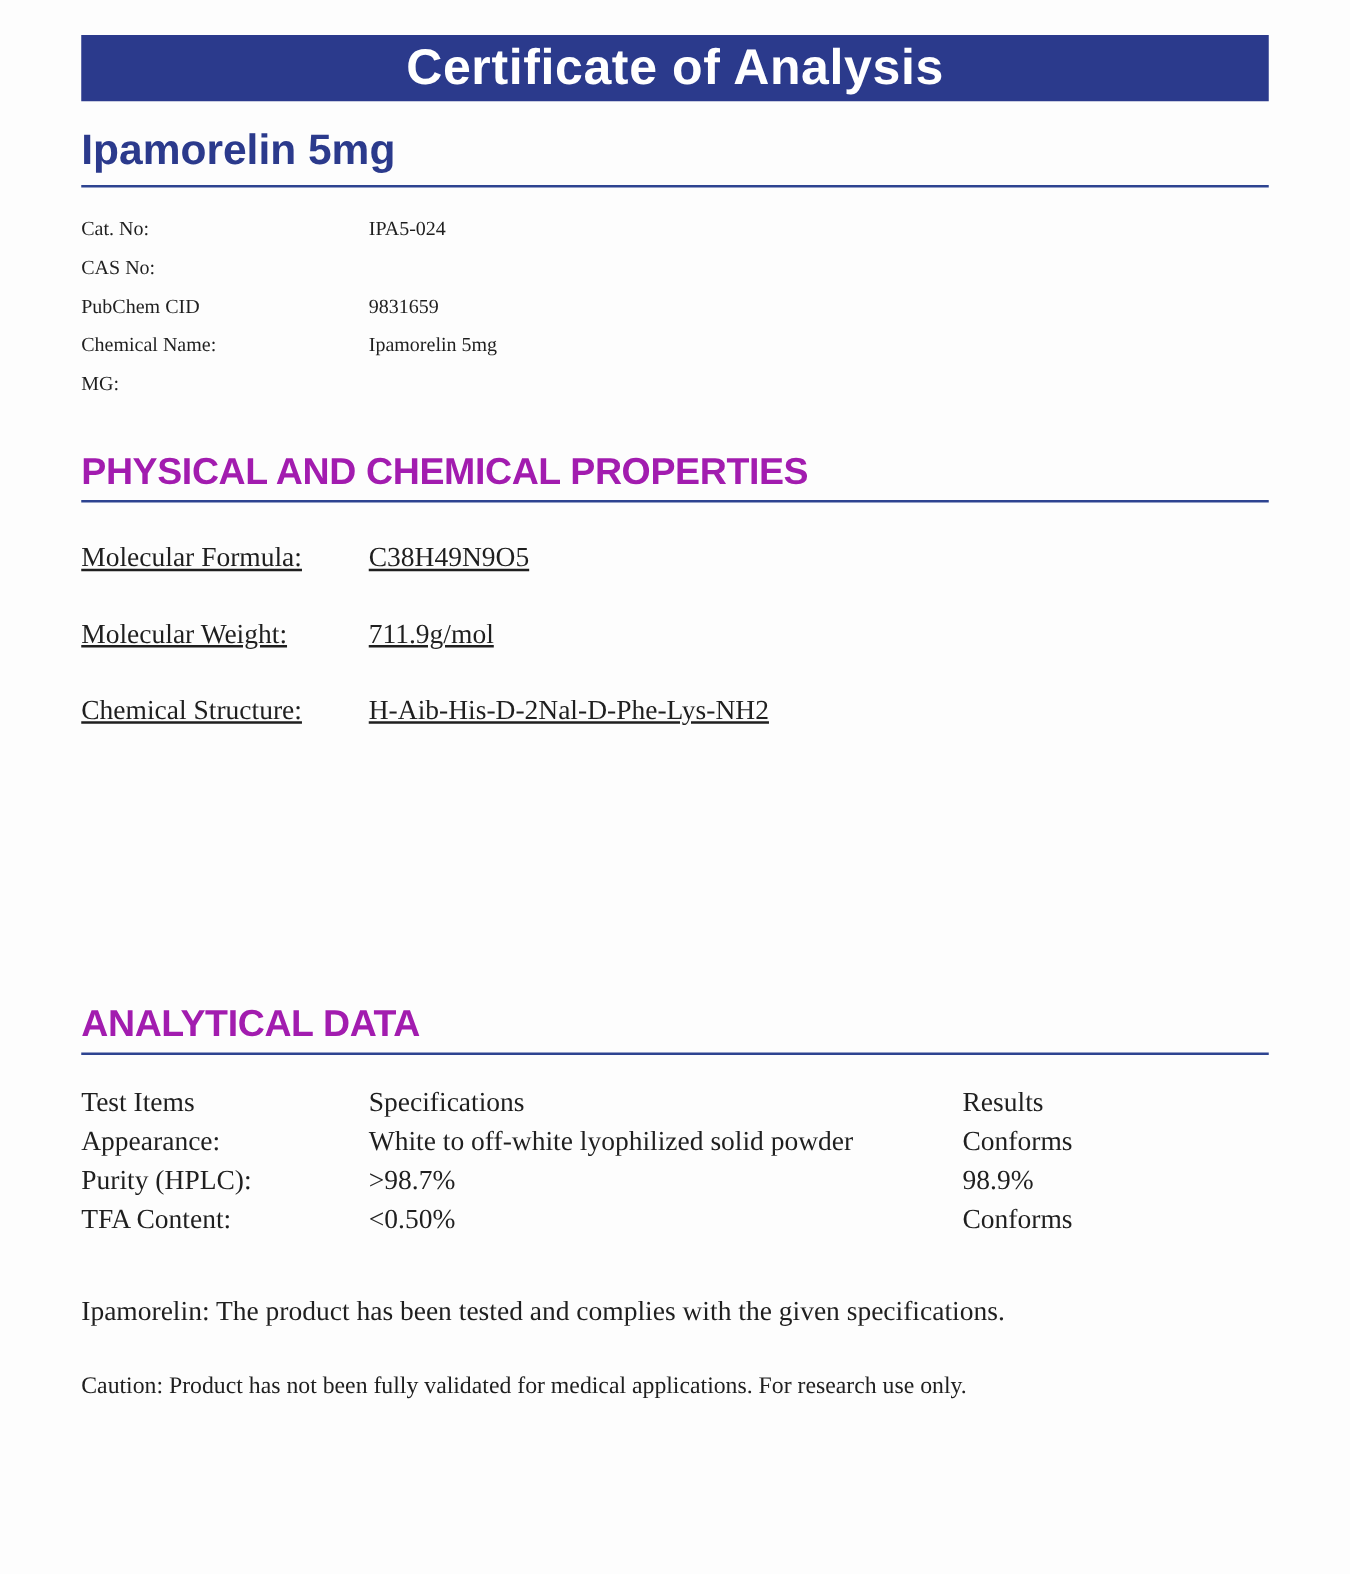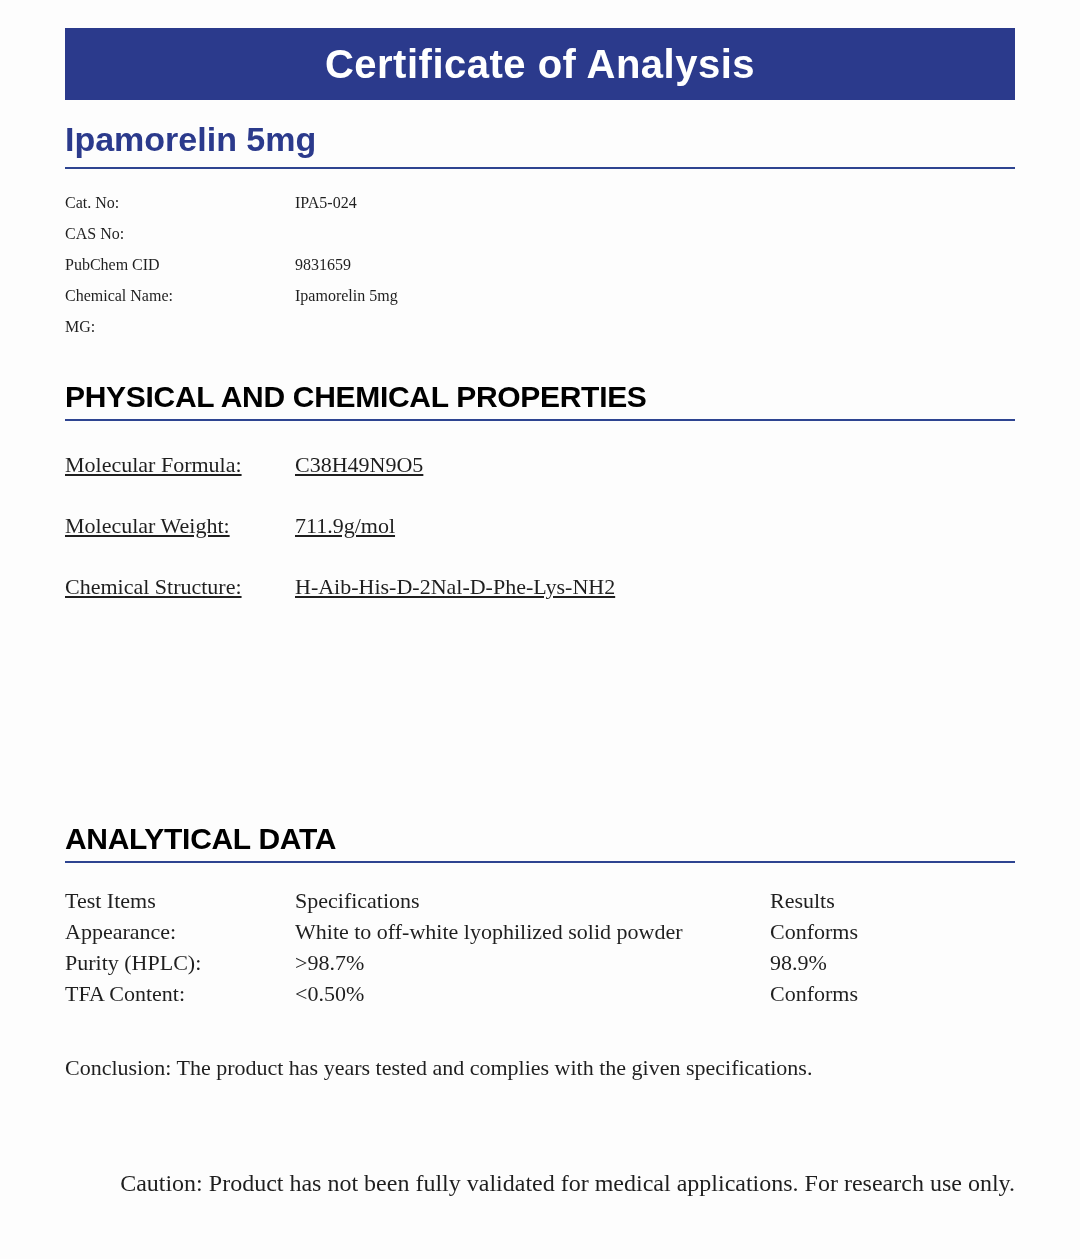--- a/index.html
+++ b/index.html
@@ -13,21 +13,21 @@
     height: 1259px;
     background: #fdfdfd;
     overflow: hidden;
     box-sizing: border-box;
     padding: 28px 65px 0 65px;
     font-family: "Liberation Serif", serif;
     color: #1f1f1f;
   }
   
   .banner {
-    height: 72px;
+    height: 53px;
     background: #2b3a8c;
     display: flex;
     align-items: center;
     justify-content: center;
   }
   .banner h1 {
     margin: 0;
     font-family: "Liberation Sans", sans-serif;
     font-weight: 700;
     font-size: 40px;
@@ -58,21 +58,21 @@
     display: grid;
     grid-template-columns: 230px auto;
   }
   
   .section-heading {
     margin: 38px 0 0 0;
     font-family: "Liberation Sans", sans-serif;
     font-weight: 700;
     font-size: 30px;
     letter-spacing: -0.3px;
-    color: #000000;
+    color: #a21caf;
     line-height: 1.1;
   }
   .section-heading + .rule { margin-top: 6px; }
   
   .props-block {
     margin-top: 28px;
     font-size: 22px;
     line-height: 31px;
     text-decoration: underline;
   }
@@ -94,23 +94,23 @@
     display: grid;
     grid-template-columns: 230px 475px auto;
   }
   .table-row span { white-space: pre-wrap; }
   
   .conclusion {
     margin-top: 46px;
     font-size: 22px;
   }
   .caution {
-    margin-top: 89px;
-    font-size: 24px;
-    text-align: right;
+    margin-top: 36px;
+    font-size: 19px;
+    text-align: left;
   }
 </style>
 </head>
 <body>
 
 <div class="page">
 
   <header class="banner">
     <h1>Certificate of Analysis</h1>
   </header>
@@ -176,16 +176,16 @@
       <span>&gt;98.7%</span>
       <span>98.9%</span>
     </div>
     <div class="table-row">
       <span>TFA Content:</span>
       <span>&lt;0.50%</span>
       <span>Conforms</span>
     </div>
   </section>
 
-  <p class="conclusion">Conclusion: The product has years tested and complies with the given specifications.</p>
+  <p class="conclusion">Ipamorelin: The product has been tested and complies with the given specifications.</p>
   <p class="caution">Caution: Product has not been fully validated for medical applications. For research use only.</p>
 
 </div>
 
 </body></html>

